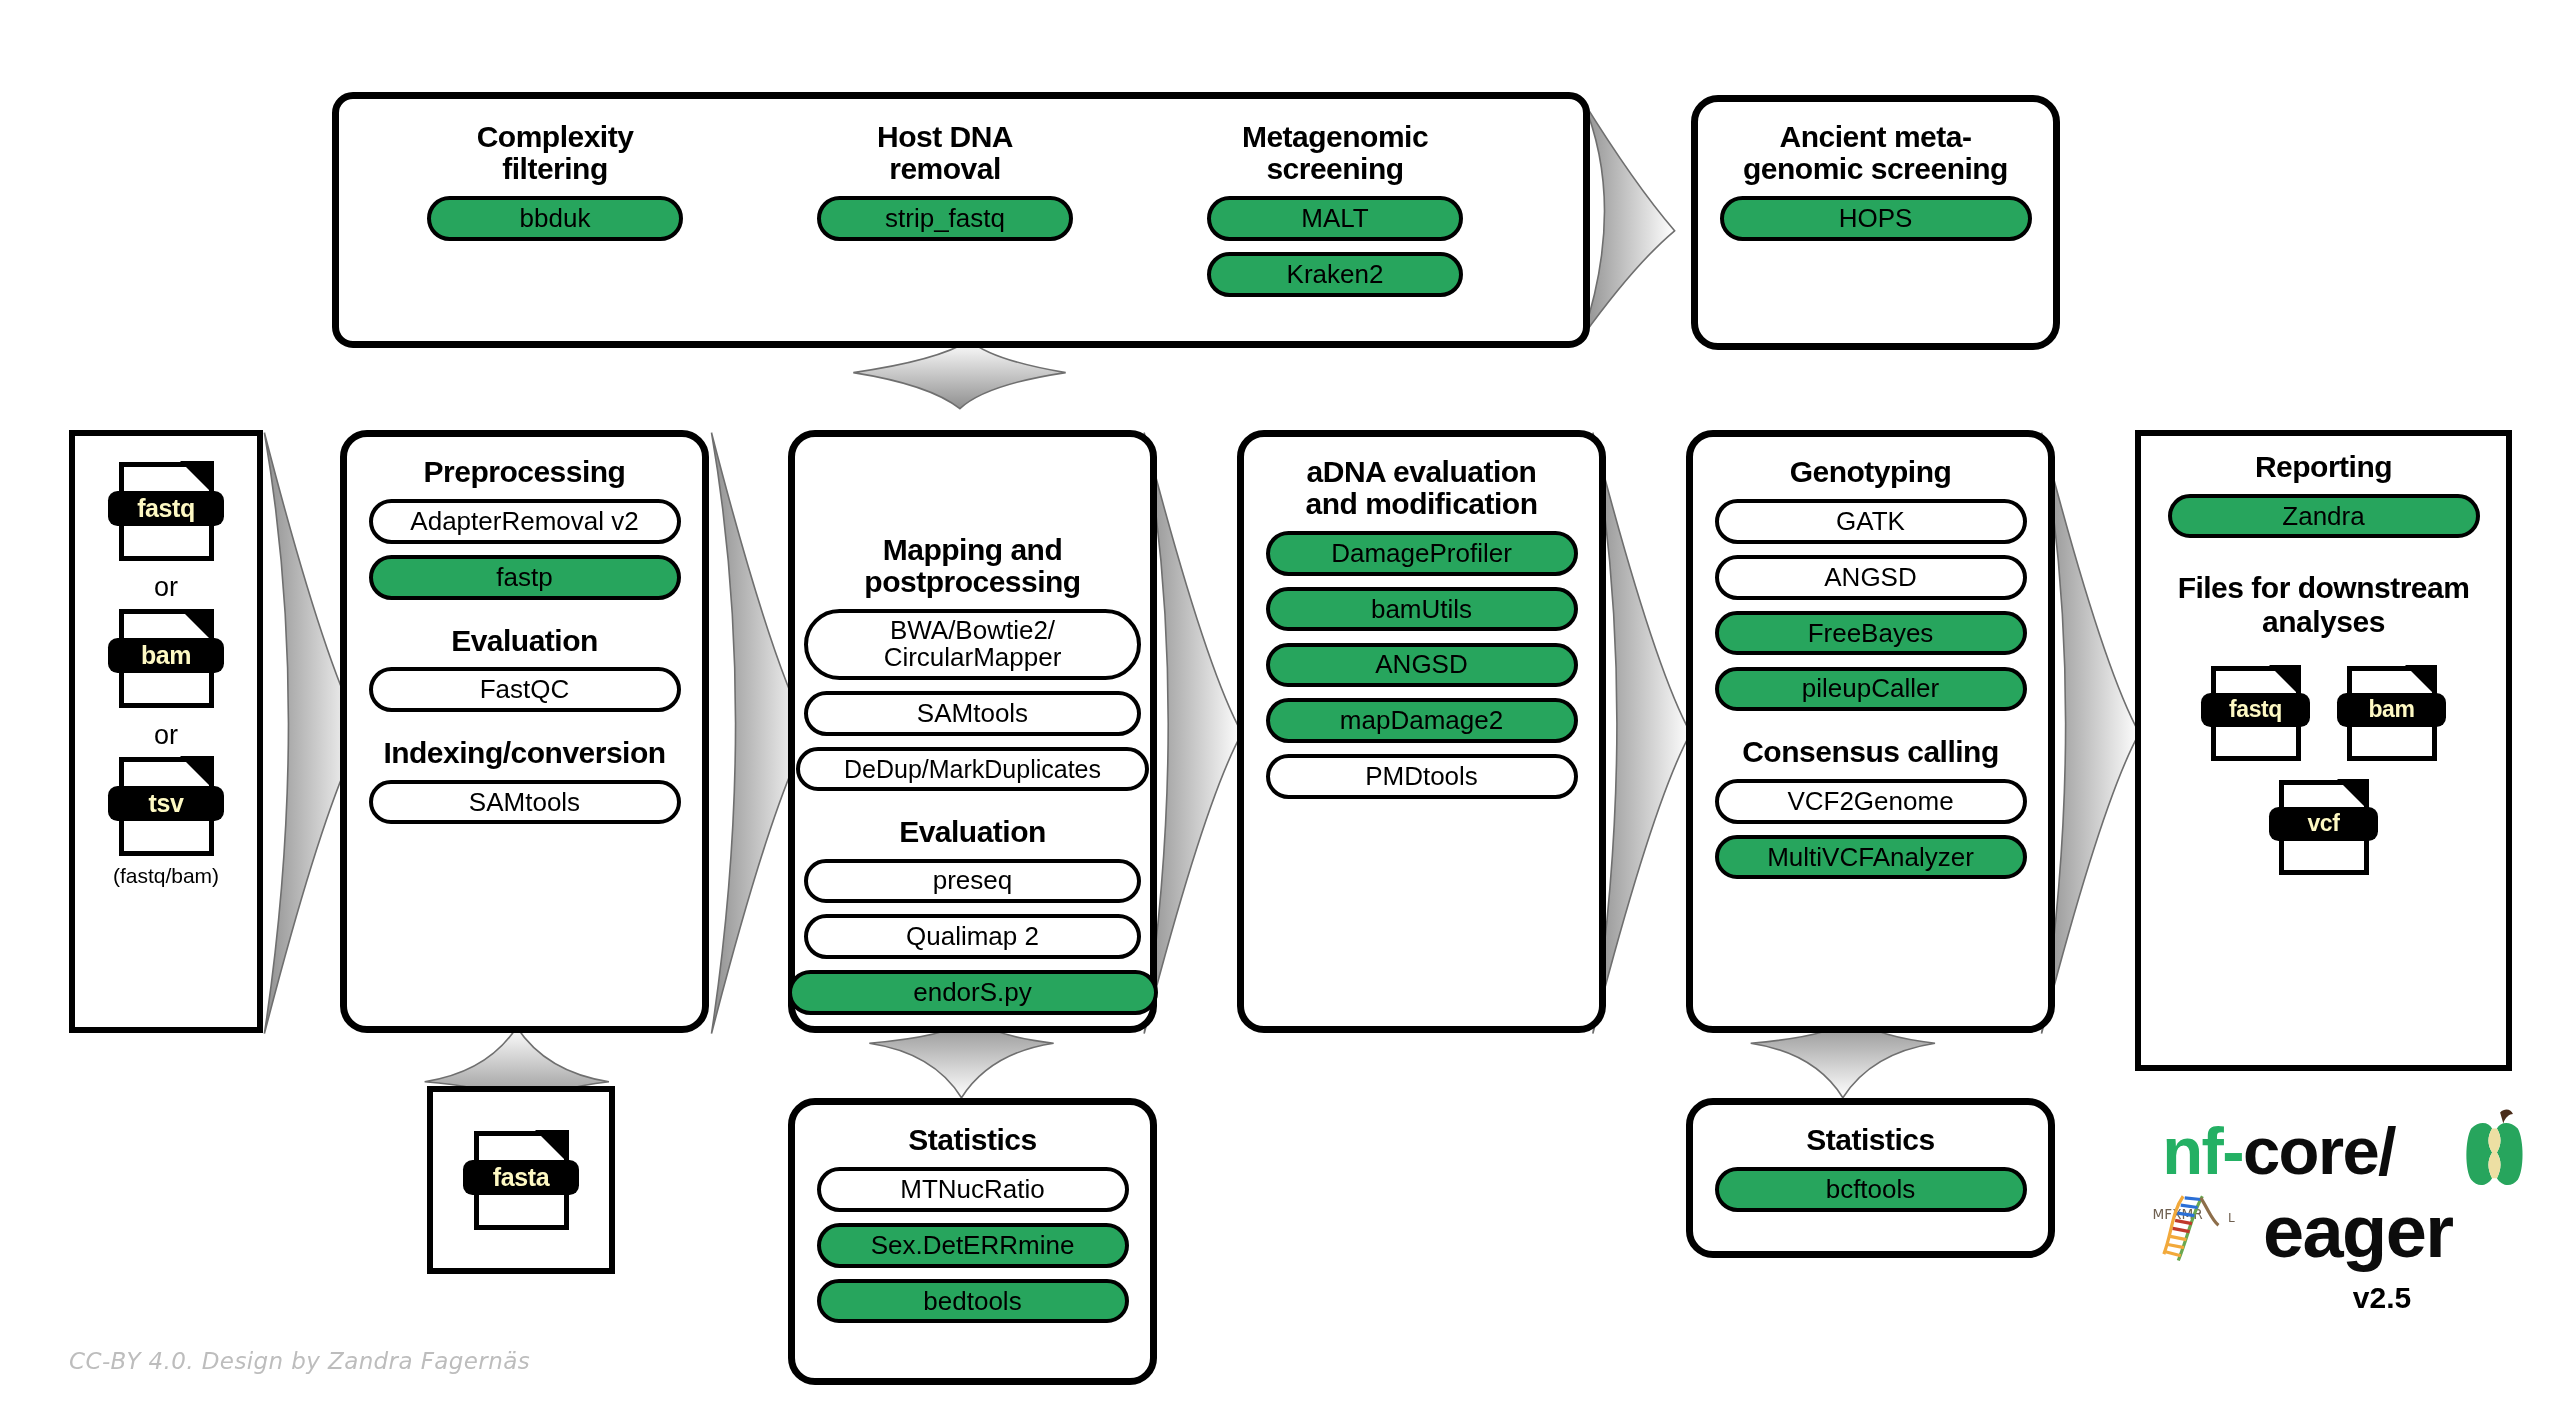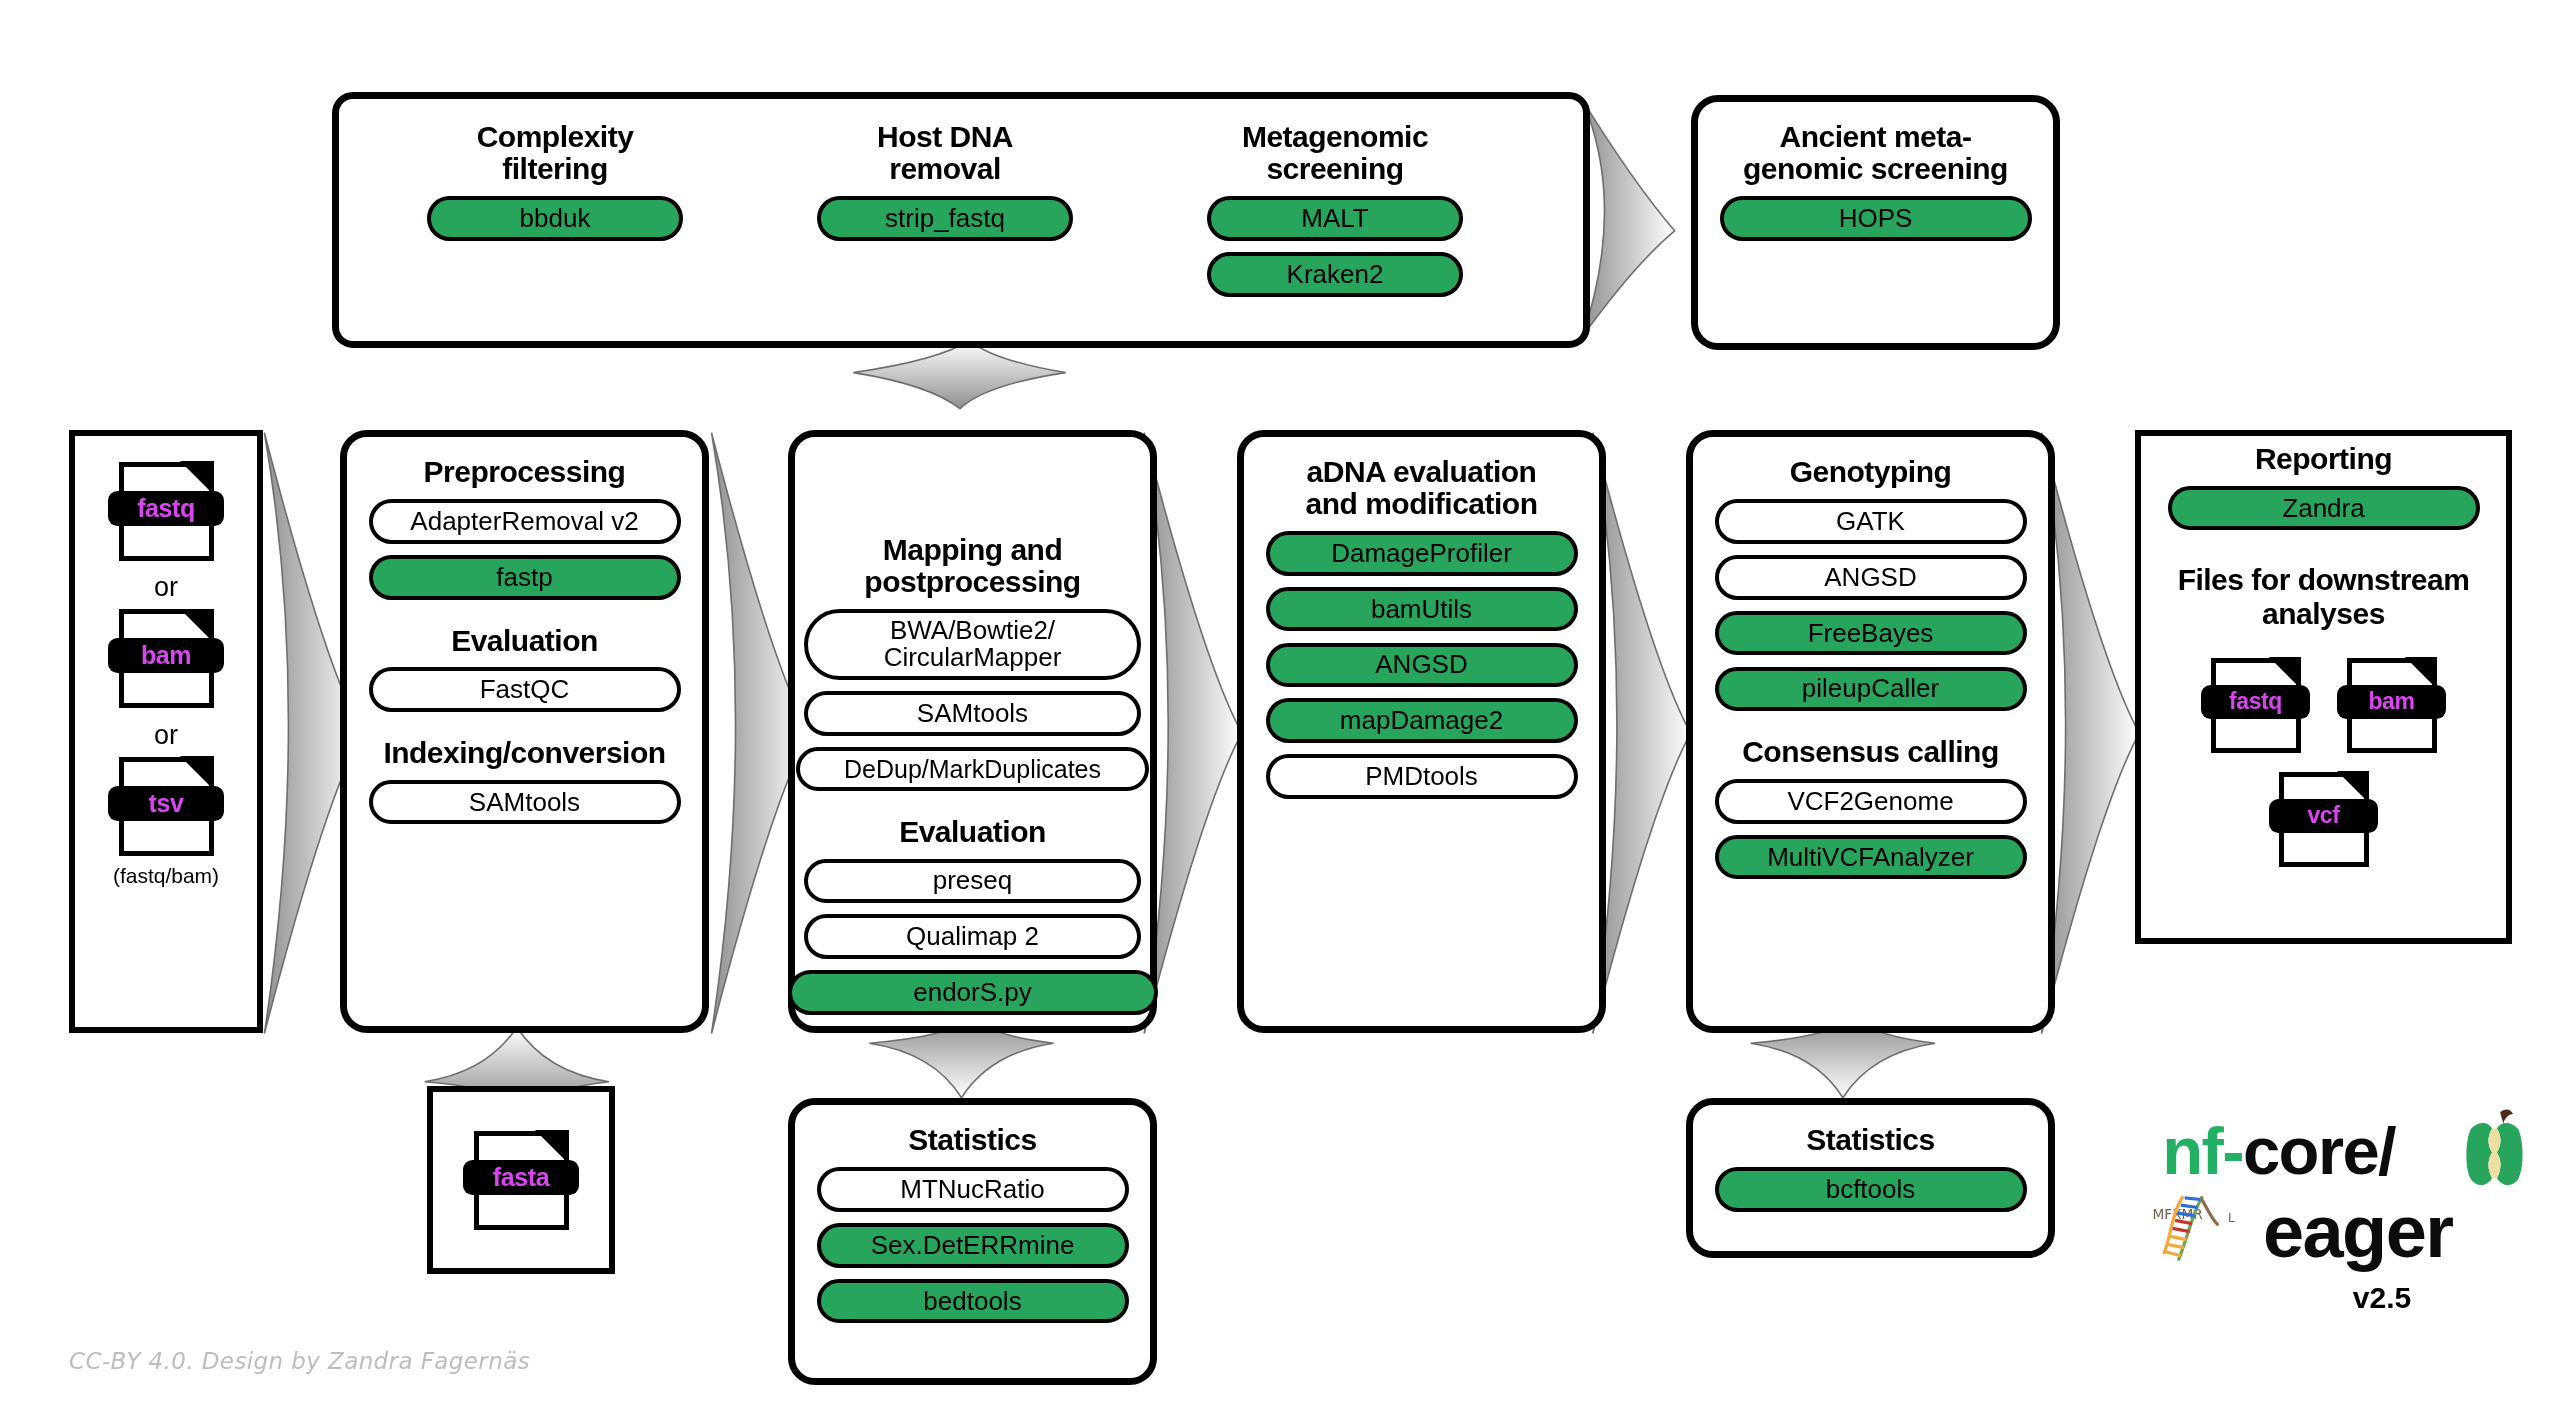--- a/index.html
+++ b/index.html
@@ -48,21 +48,21 @@
     background:#fff; border:5.6px solid #000;
   }
   .fileicon .fold {
     position:absolute; top:-0.8px; right:-0.8px;
     border-style:solid; border-color:#000 #000 transparent transparent;
   }
   .fileicon .band {
     position:absolute; left:-11%; right:-11%;
     background:#000; border-radius:9.6px;
     display:flex; align-items:center; justify-content:center;
-    color:#d946ef; font-weight:bold; letter-spacing:-0.4px;
+    color:#fef9c3; font-weight:bold; letter-spacing:-0.4px;
   }
   .cap { font-size:21px; color:#000; text-align:center; margin-top:3.2px; }
   .or-text { font-size:27px; color:#000; text-align:center; }
 
   
   .logo { position:absolute; z-index:6; }
   .logo-line1 { font-size:67px; font-weight:bold; letter-spacing:-1.6px;
     line-height:0.95; white-space:nowrap; }
   .logo-line2 { font-size:74px; font-weight:bold; letter-spacing:-1.6px;
     line-height:0.95; white-space:nowrap; }
@@ -218,21 +218,21 @@
     <div class="pill" style="width:312px;">GATK</div>
     <div class="pill" style="width:312px;">ANGSD</div>
     <div class="pill green" style="width:312px;">FreeBayes</div>
     <div class="pill green" style="width:312px;">pileupCaller</div>
 
     <div class="sub-title">Consensus calling</div>
     <div class="pill" style="width:312px;">VCF2Genome</div>
     <div class="pill green" style="width:312px;">MultiVCFAnalyzer</div>
   </div>
 
-  <div class="card sharp" style="left:2135px; top:430px; width:377px; height:514px; padding-top:2px;">
+  <div class="card sharp" style="left:2135px; top:430px; width:377px; height:641px; padding-top:10px;">
     <div class="card-title">Reporting</div>
     <div class="pill green" style="width:312px;">Zandra</div>
 
     <div class="sub-title" style="white-space:pre-line; margin-top:21px;">Files for downstream
 analyses</div>
 
     <div style="display:flex; gap:46px; margin-top:17.6px;">
       <div class="fileicon" style="width:90px; height:95px;">
         <div class="sheet"></div>
         <div class="fold" style="border-width:0 32px 32px 0;"></div>

